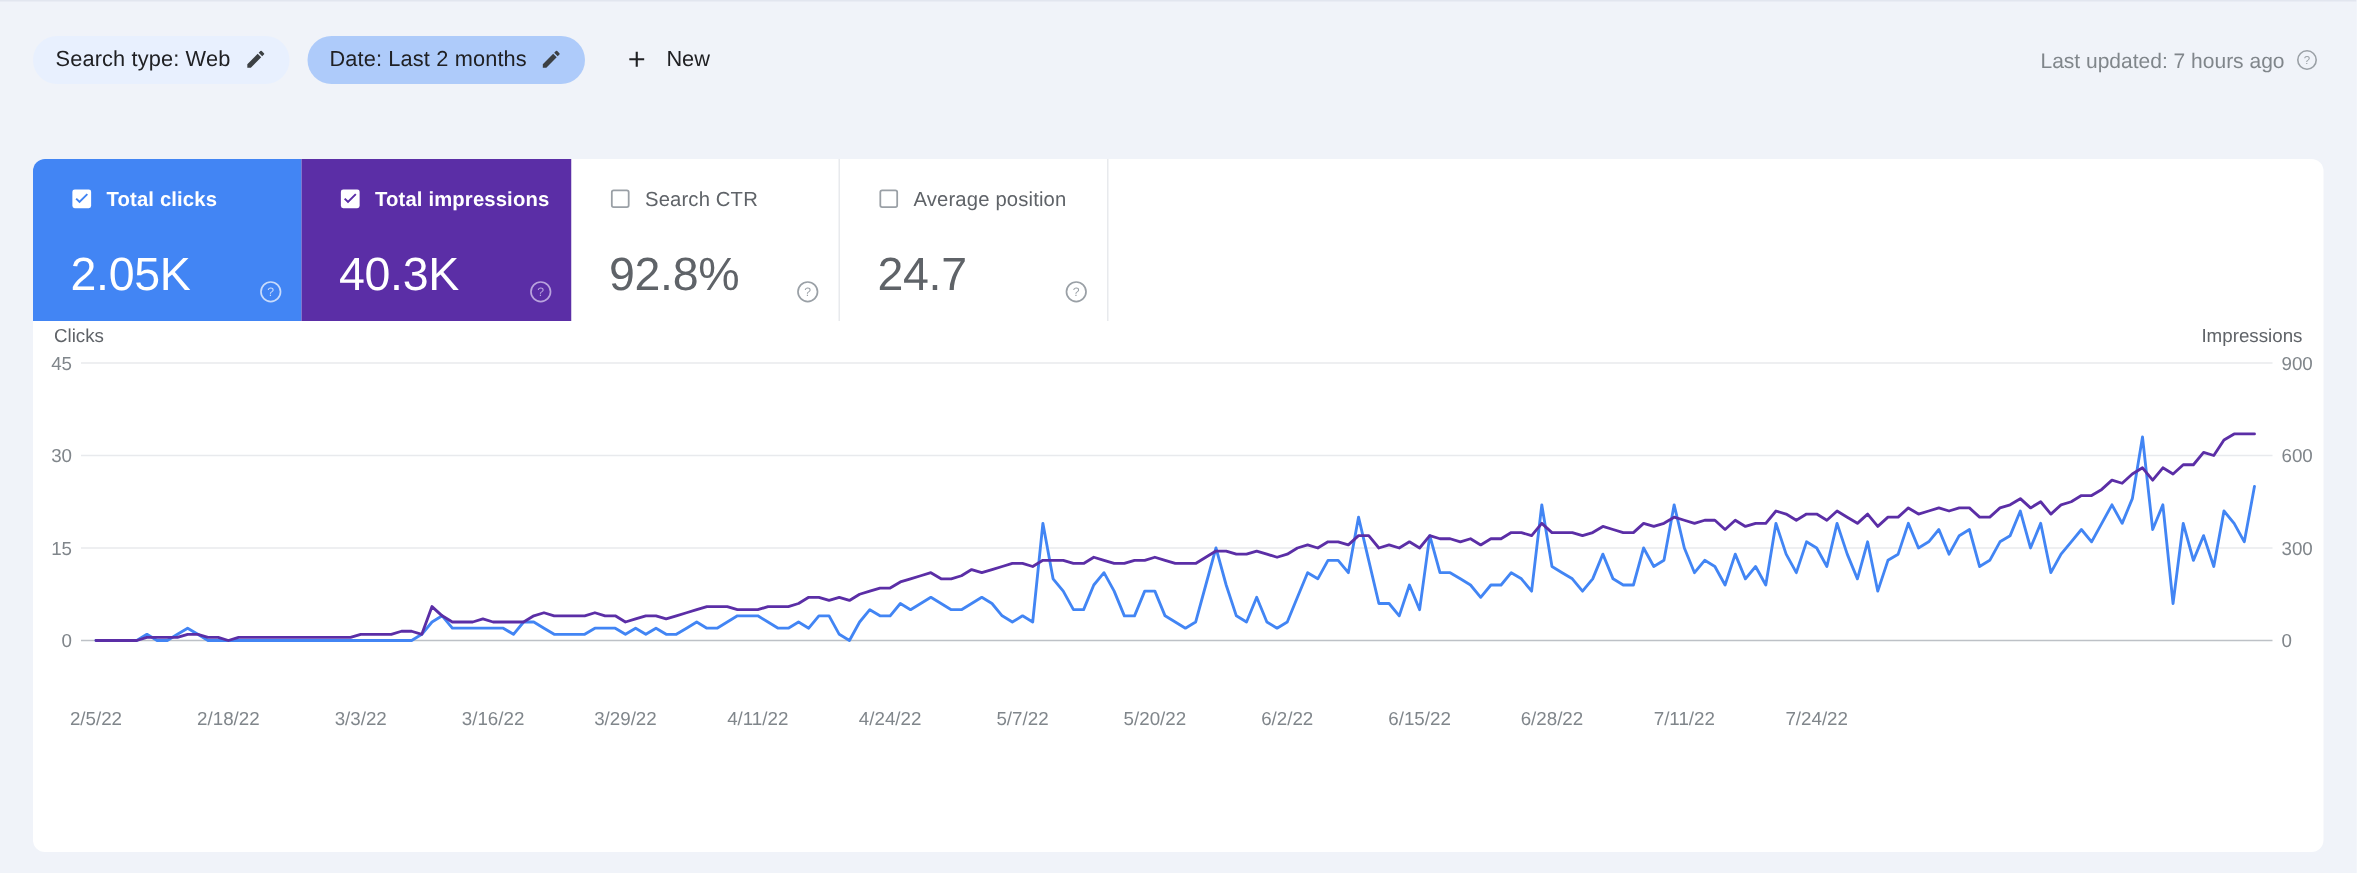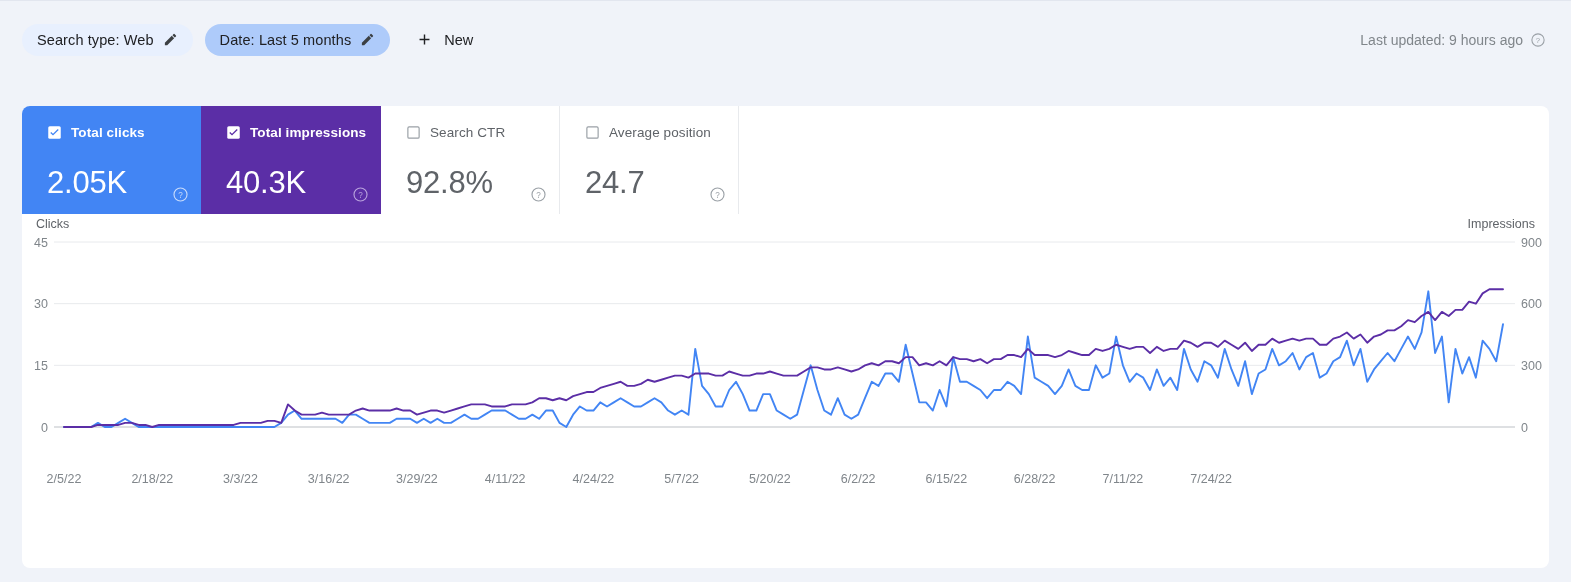--- a/index.html
+++ b/index.html
@@ -171,35 +171,35 @@
   <div id="filter-bar">
 
     <div class="chip light">
       <span>Search type: Web</span>
       <svg class="pencil" viewBox="0 0 24 24">
         <path d="M3 17.25V21h3.75L17.81 9.94l-3.75-3.75L3 17.25zM20.71 7.04a1 1 0 000-1.41l-2.34-2.34a1 1 0 00-1.41 0l-1.83 1.83 3.75 3.75 1.83-1.83z" fill="#3c4043"></path>
       </svg>
     </div>
 
     <div class="chip dark">
-      <span>Date: Last 5 months</span>
+      <span>Date: Last 2 months</span>
       <svg class="pencil" viewBox="0 0 24 24">
         <path d="M3 17.25V21h3.75L17.81 9.94l-3.75-3.75L3 17.25zM20.71 7.04a1 1 0 000-1.41l-2.34-2.34a1 1 0 00-1.41 0l-1.83 1.83 3.75 3.75 1.83-1.83z" fill="#3c4043"></path>
       </svg>
     </div>
 
     <div id="new-filter-button">
       <svg class="plus" viewBox="0 0 24 24">
         <path d="M19 13h-6v6h-2v-6H5v-2h6V5h2v6h6v2z" fill="#202124"></path>
       </svg>
       <span>New</span>
     </div>
 
     <div id="last-updated">
-      <span>Last updated: 9 hours ago</span>
+      <span>Last updated: 7 hours ago</span>
       <svg class="qmark" viewBox="0 0 24 24">
         <circle cx="12" cy="12" r="9.2" fill="none" stroke="#9aa0a6" stroke-width="1.6"></circle>
         <text x="12" y="16.4" text-anchor="middle" font-size="11.5" fill="#9aa0a6" font-family="Liberation Sans, sans-serif">?</text>
       </svg>
     </div>
   </div>
 
   <div id="content-card">
 
     <div id="metric-row">

